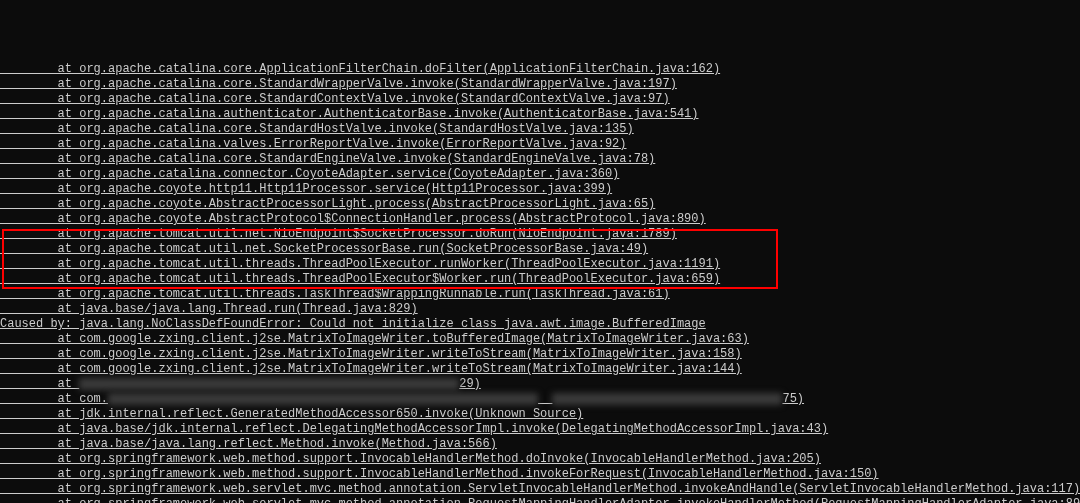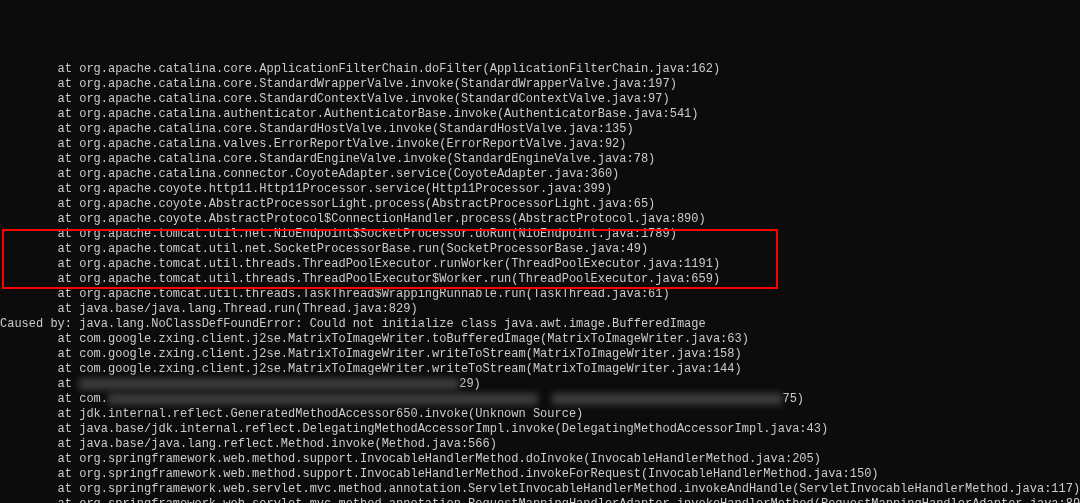--- a/index.html
+++ b/index.html
@@ -13,20 +13,21 @@
       font-family: 'Consolas', 'Monaco', 'Courier New', monospace;
       font-size: 12px;
       line-height: 15px;
       padding: 2px 0;
       width: 1080px;
       overflow: hidden;
       white-space: pre;
     }
     .line {
       white-space: pre;
+      text-decoration: underline;
     }
     .highlight-box {
       border: 2px solid #ff0000;
       position: absolute;
       left: 2px;
       top: 229px;
       width: 776px;
       height: 60px;
       pointer-events: none;
     }

